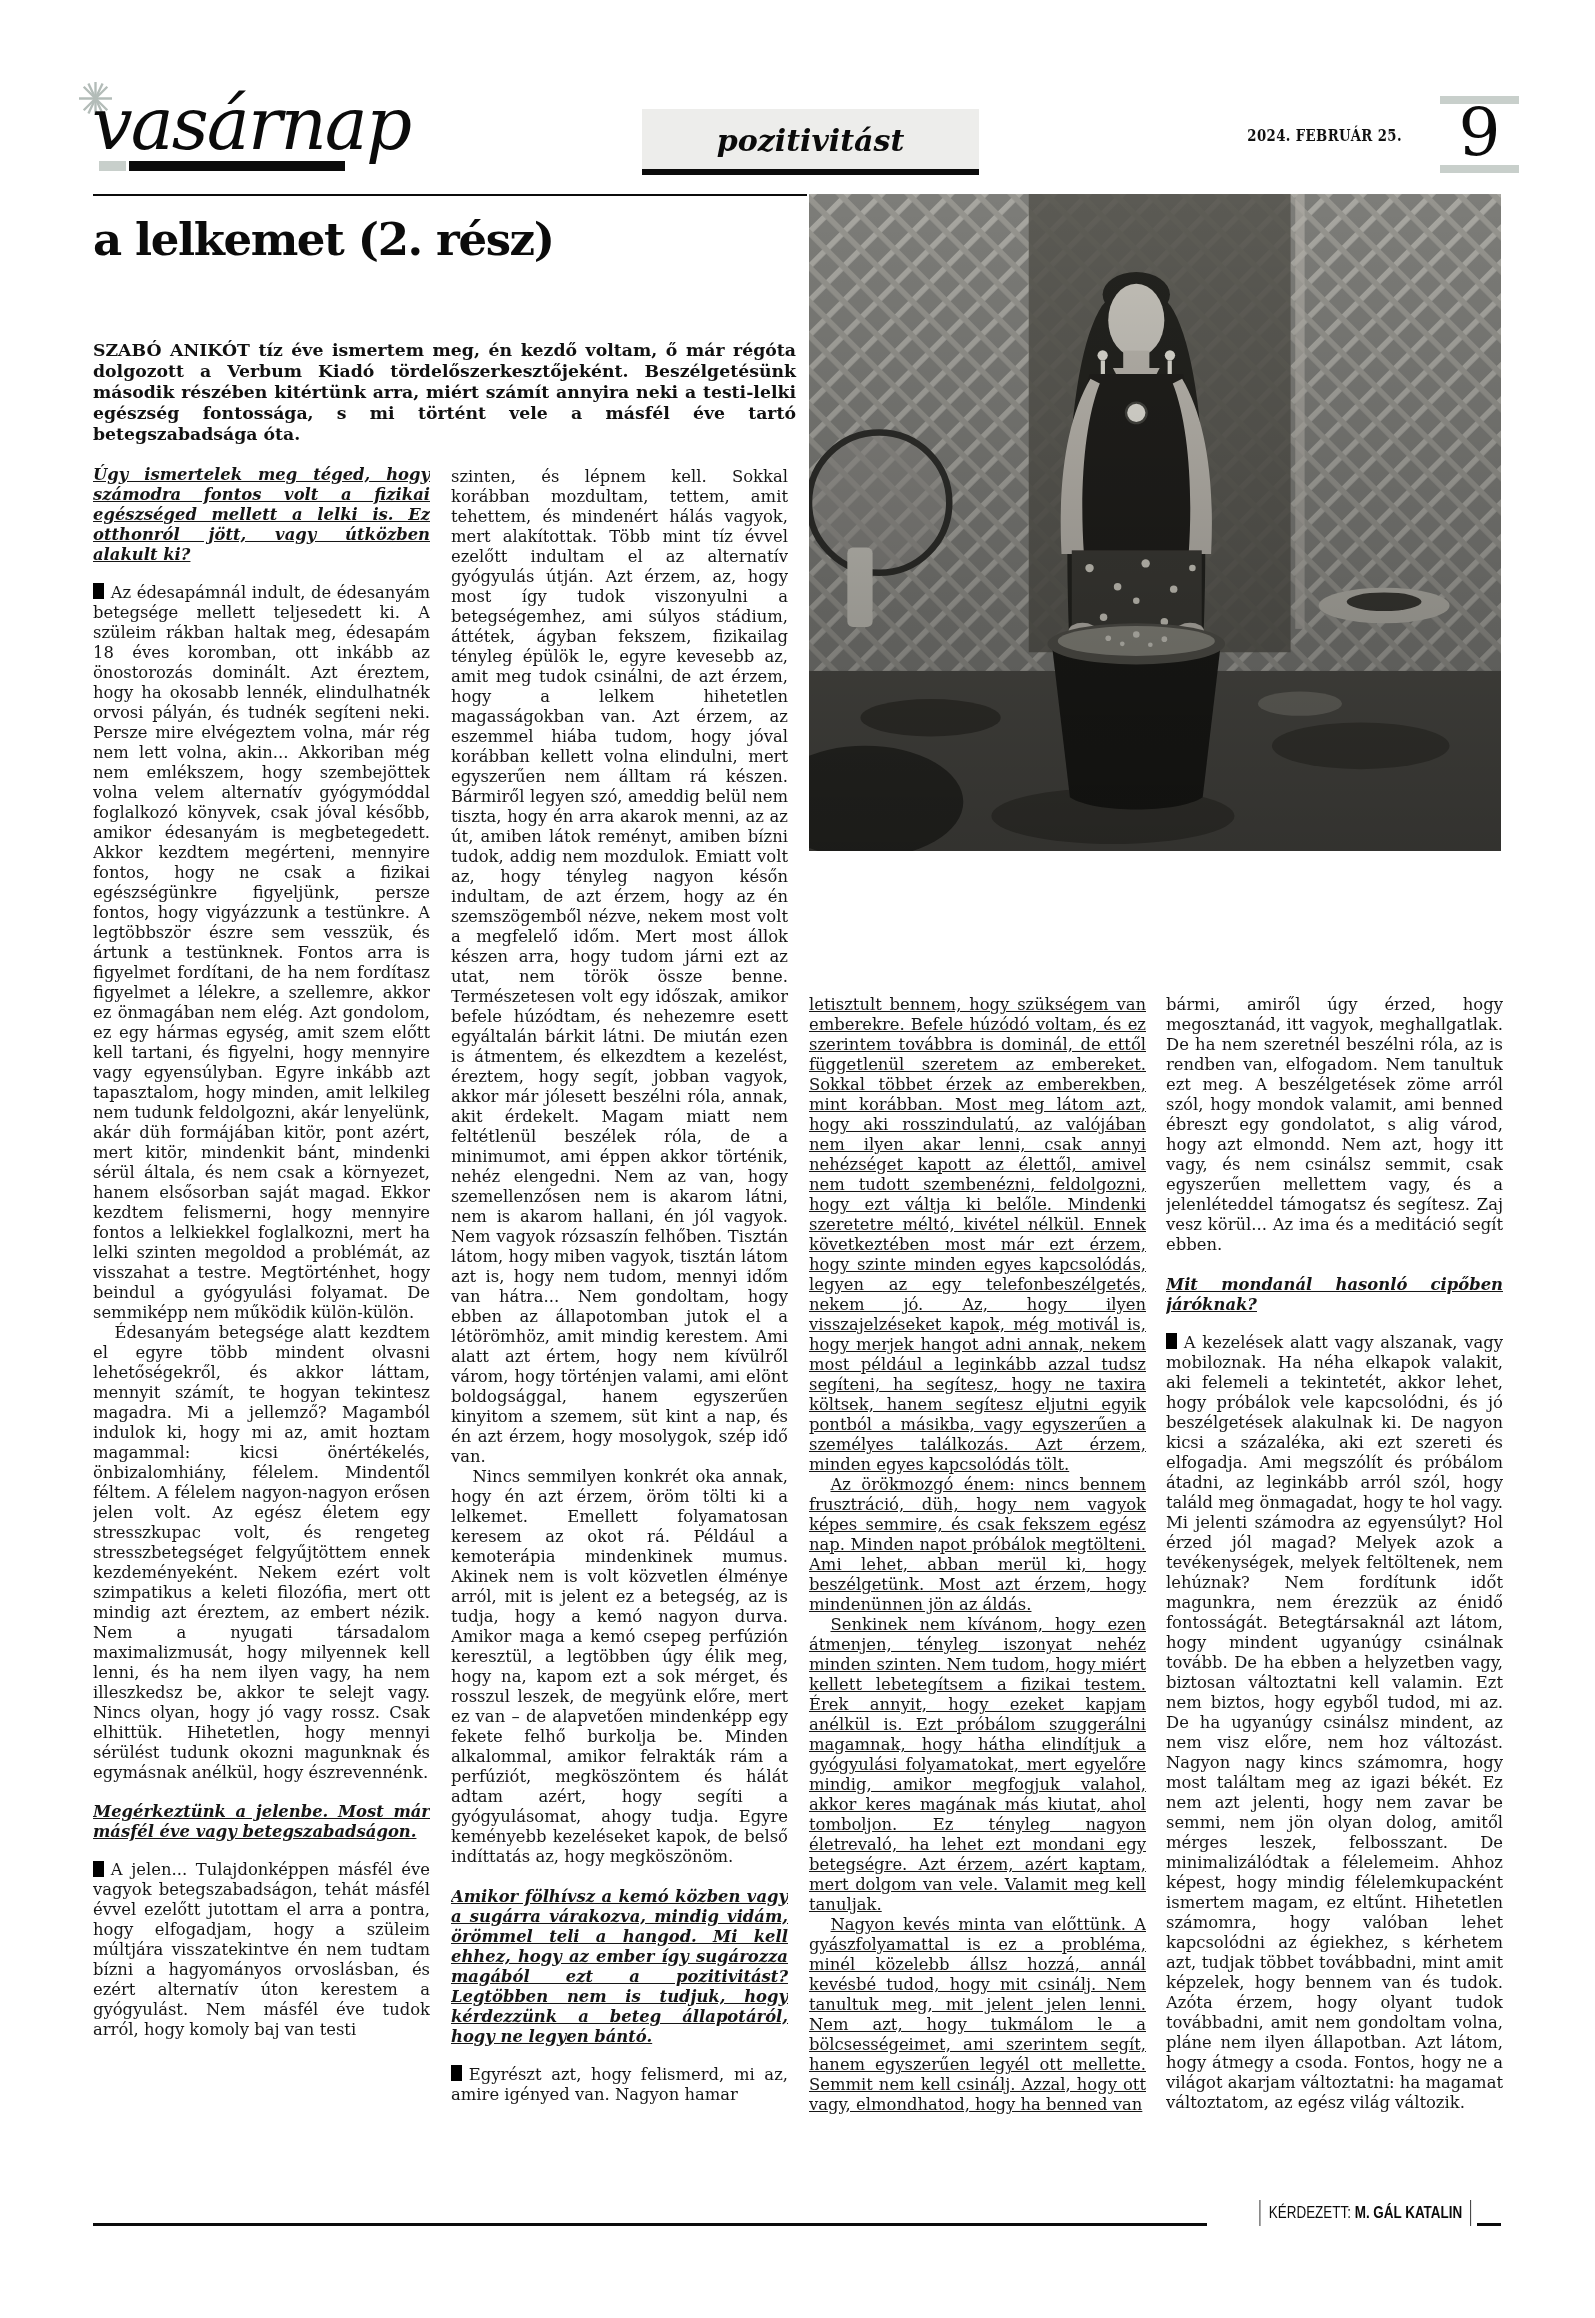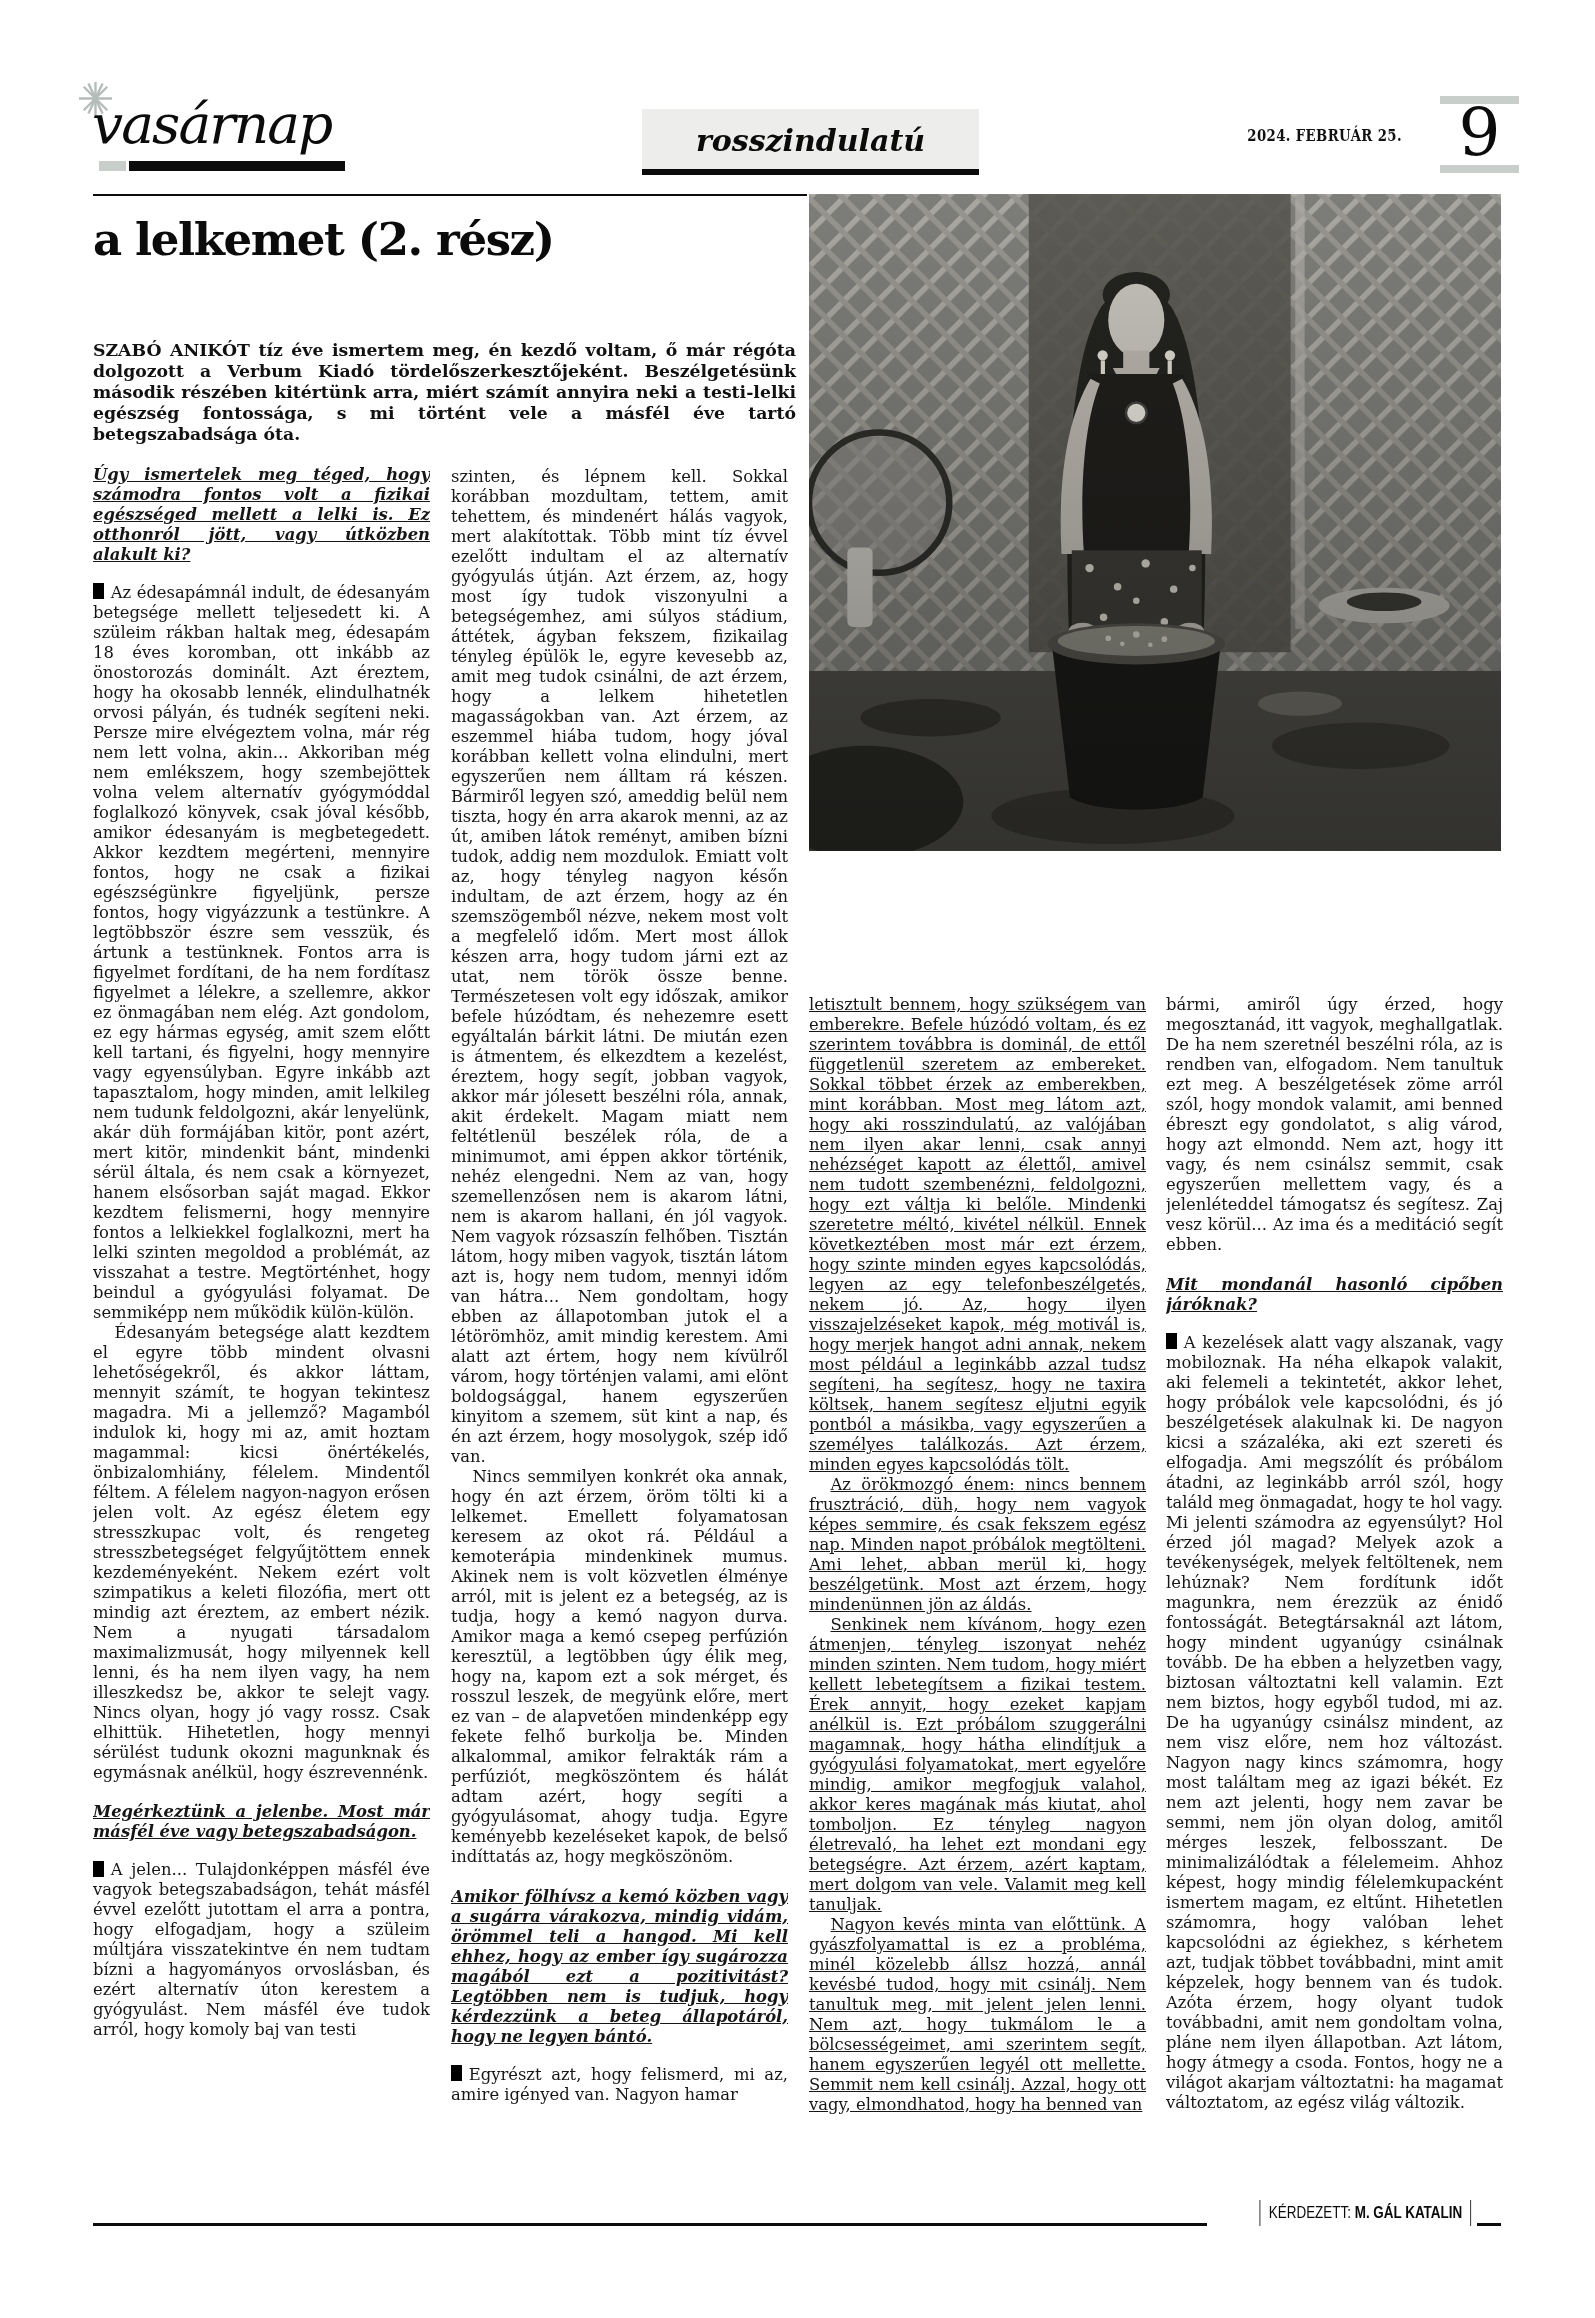--- a/index.html
+++ b/index.html
@@ -7,21 +7,21 @@
     position:relative;
     width:1595px;height:2319px;
     background:#ffffff;
     font-family:"DejaVu Serif", serif;
     color:#141414;
     overflow:hidden;
   }
   
   #logo{
     position:absolute;left:92px;top:92px;
-    font-style:italic;font-size:55px;letter-spacing:-1.9px;
+    font-style:italic;font-size:72px;letter-spacing:-1.9px;
     color:#0b0b0b;line-height:65px;
   }
   #logo-star{position:absolute;left:79px;top:82px;width:33px;height:33px;}
   #logo-square{position:absolute;left:99px;top:161px;width:27px;height:10.3px;background:#c8cfcb;}
   #logo-bar{position:absolute;left:129px;top:161px;width:216px;height:10.3px;background:#0b0b0b;}
   #section-box{
     position:absolute;left:642px;top:109px;width:337px;height:60px;
     background:#ededeb;text-align:center;
   }
   #section-box .lbl{
@@ -106,21 +106,21 @@
         <line x1="20" y1="3" x2="50" y2="67"></line>
         <line x1="50" y1="3" x2="20" y2="67"></line>
       </g>
     </svg>
   </div>
   <div id="logo">vasárnap</div>
   <div id="logo-square"></div>
   <div id="logo-bar"></div>
 
   <div id="section-box">
-    <span class="lbl">rosszindulatú</span>
+    <span class="lbl">pozitivitást</span>
   </div>
   <div id="section-bar"></div>
 
   <div id="date">2024. FEBRUÁR 25.</div>
 
   <div id="pn-bar-top"></div>
   <div id="page-number">9</div>
   <div id="pn-bar-bottom"></div>
 
   <div id="header-rule"></div>

